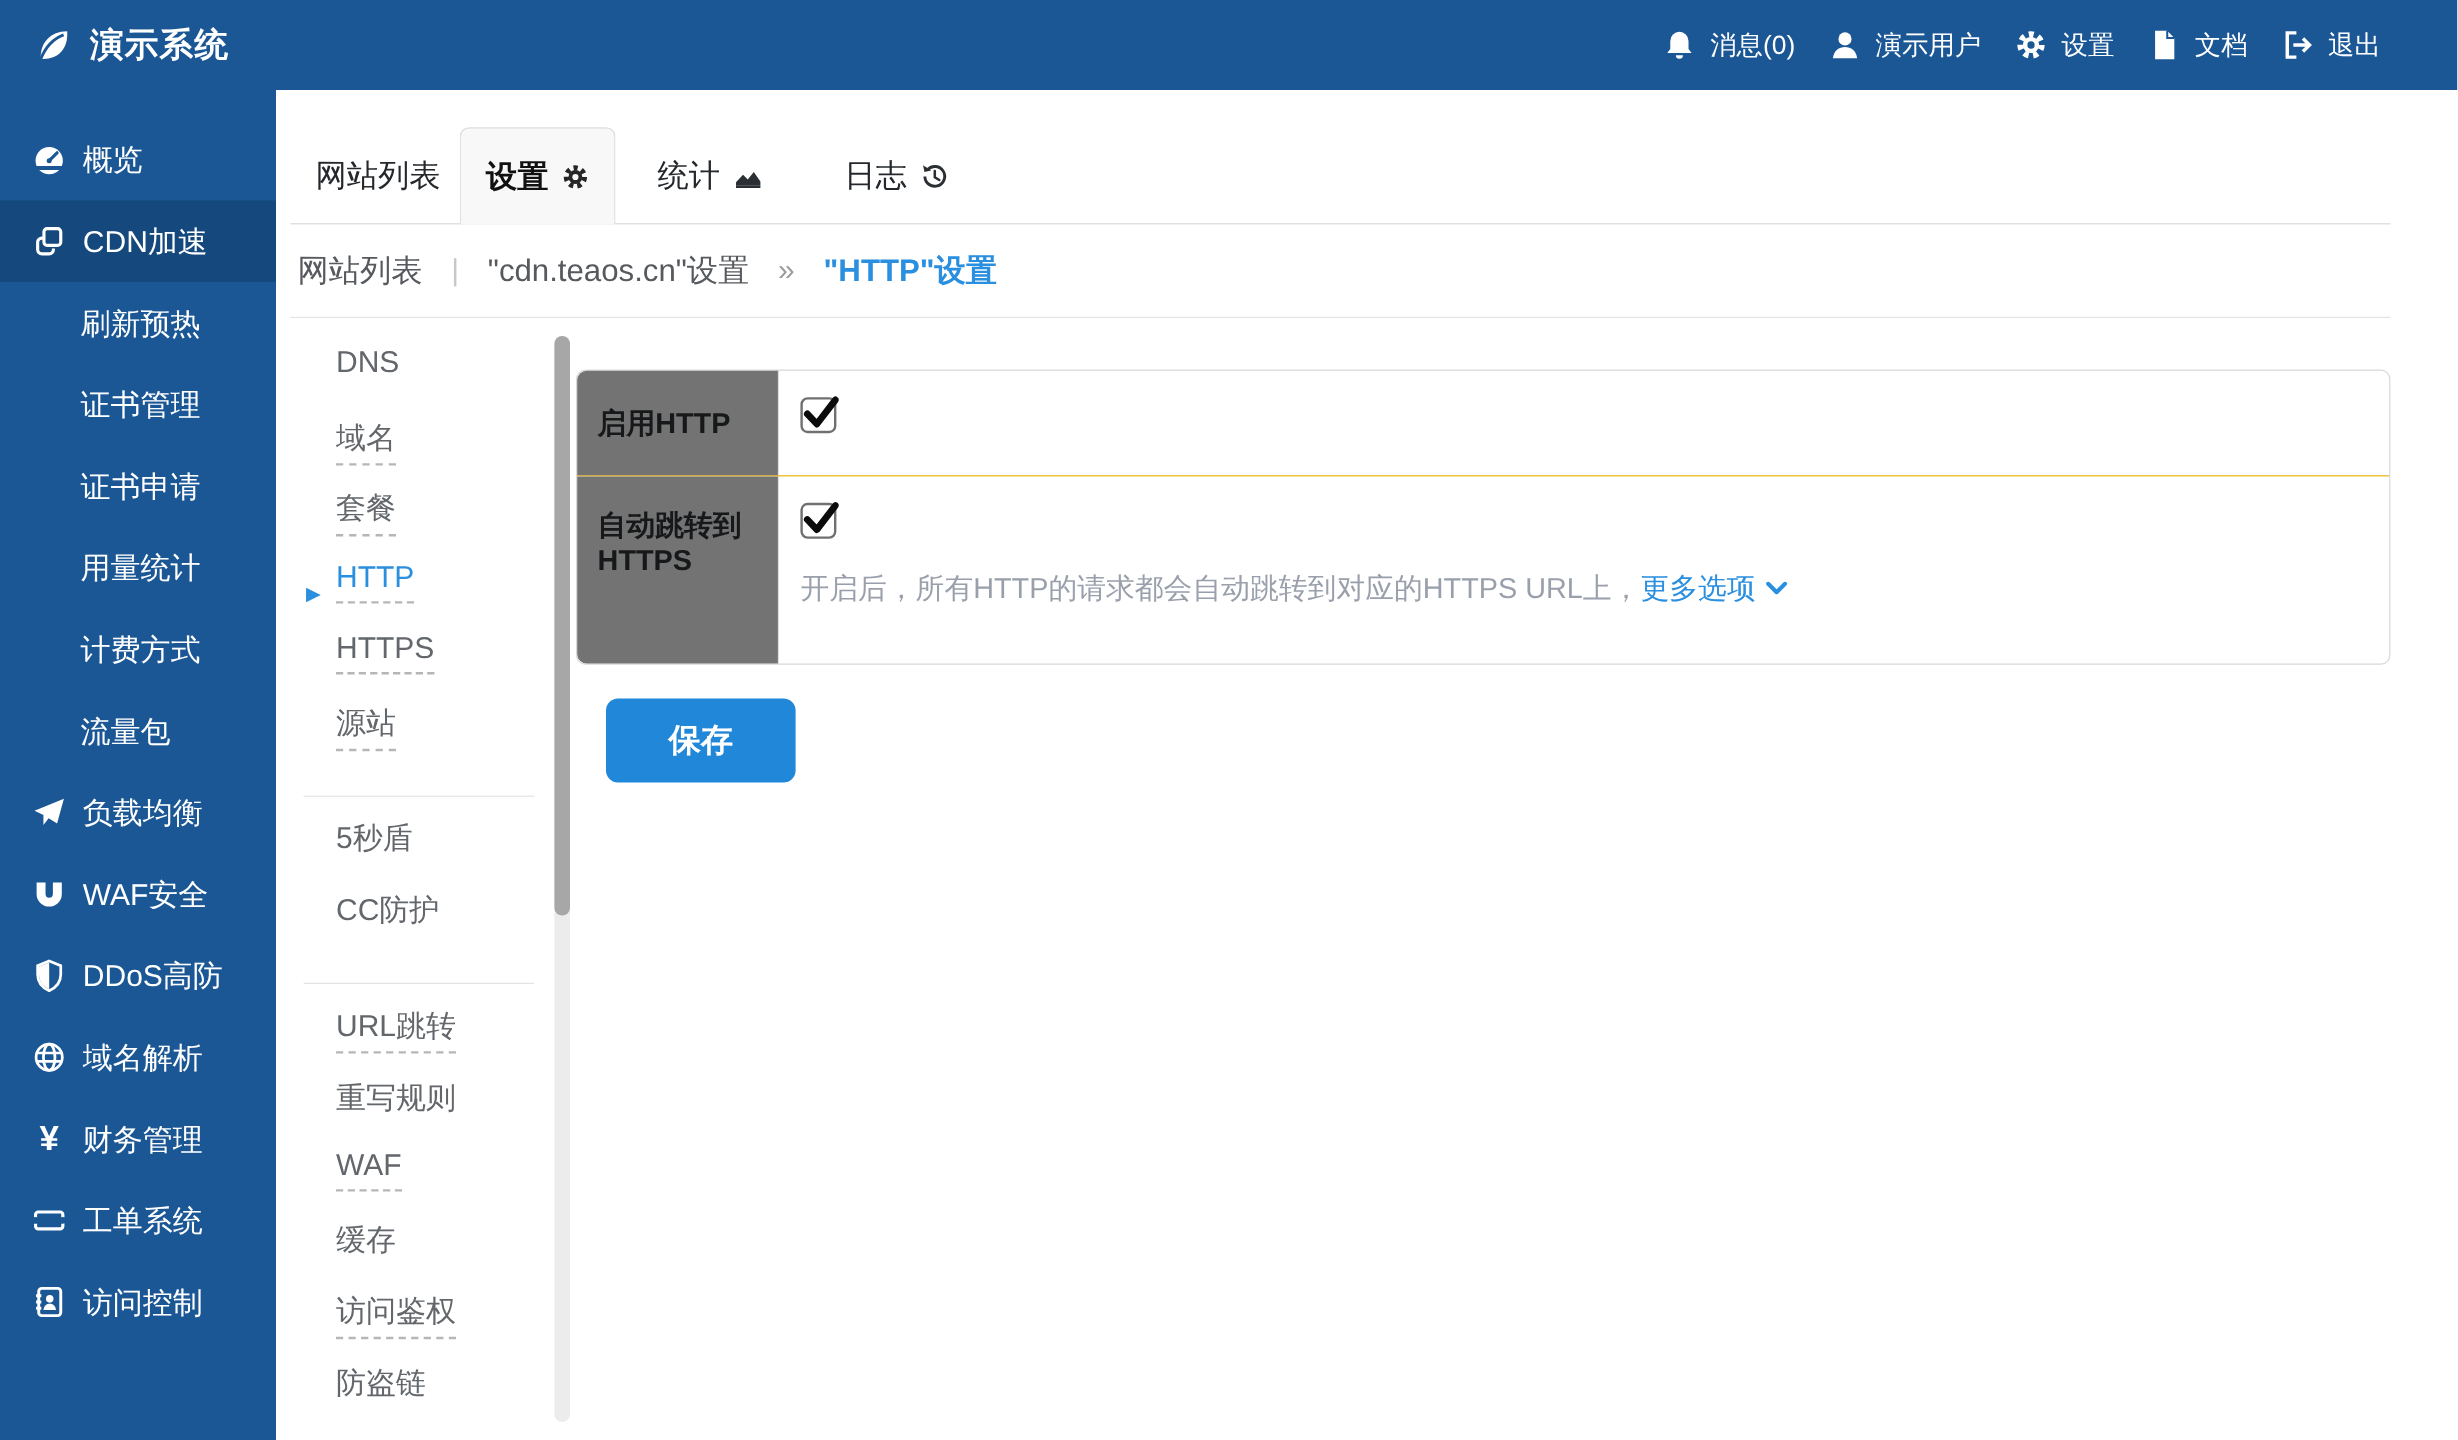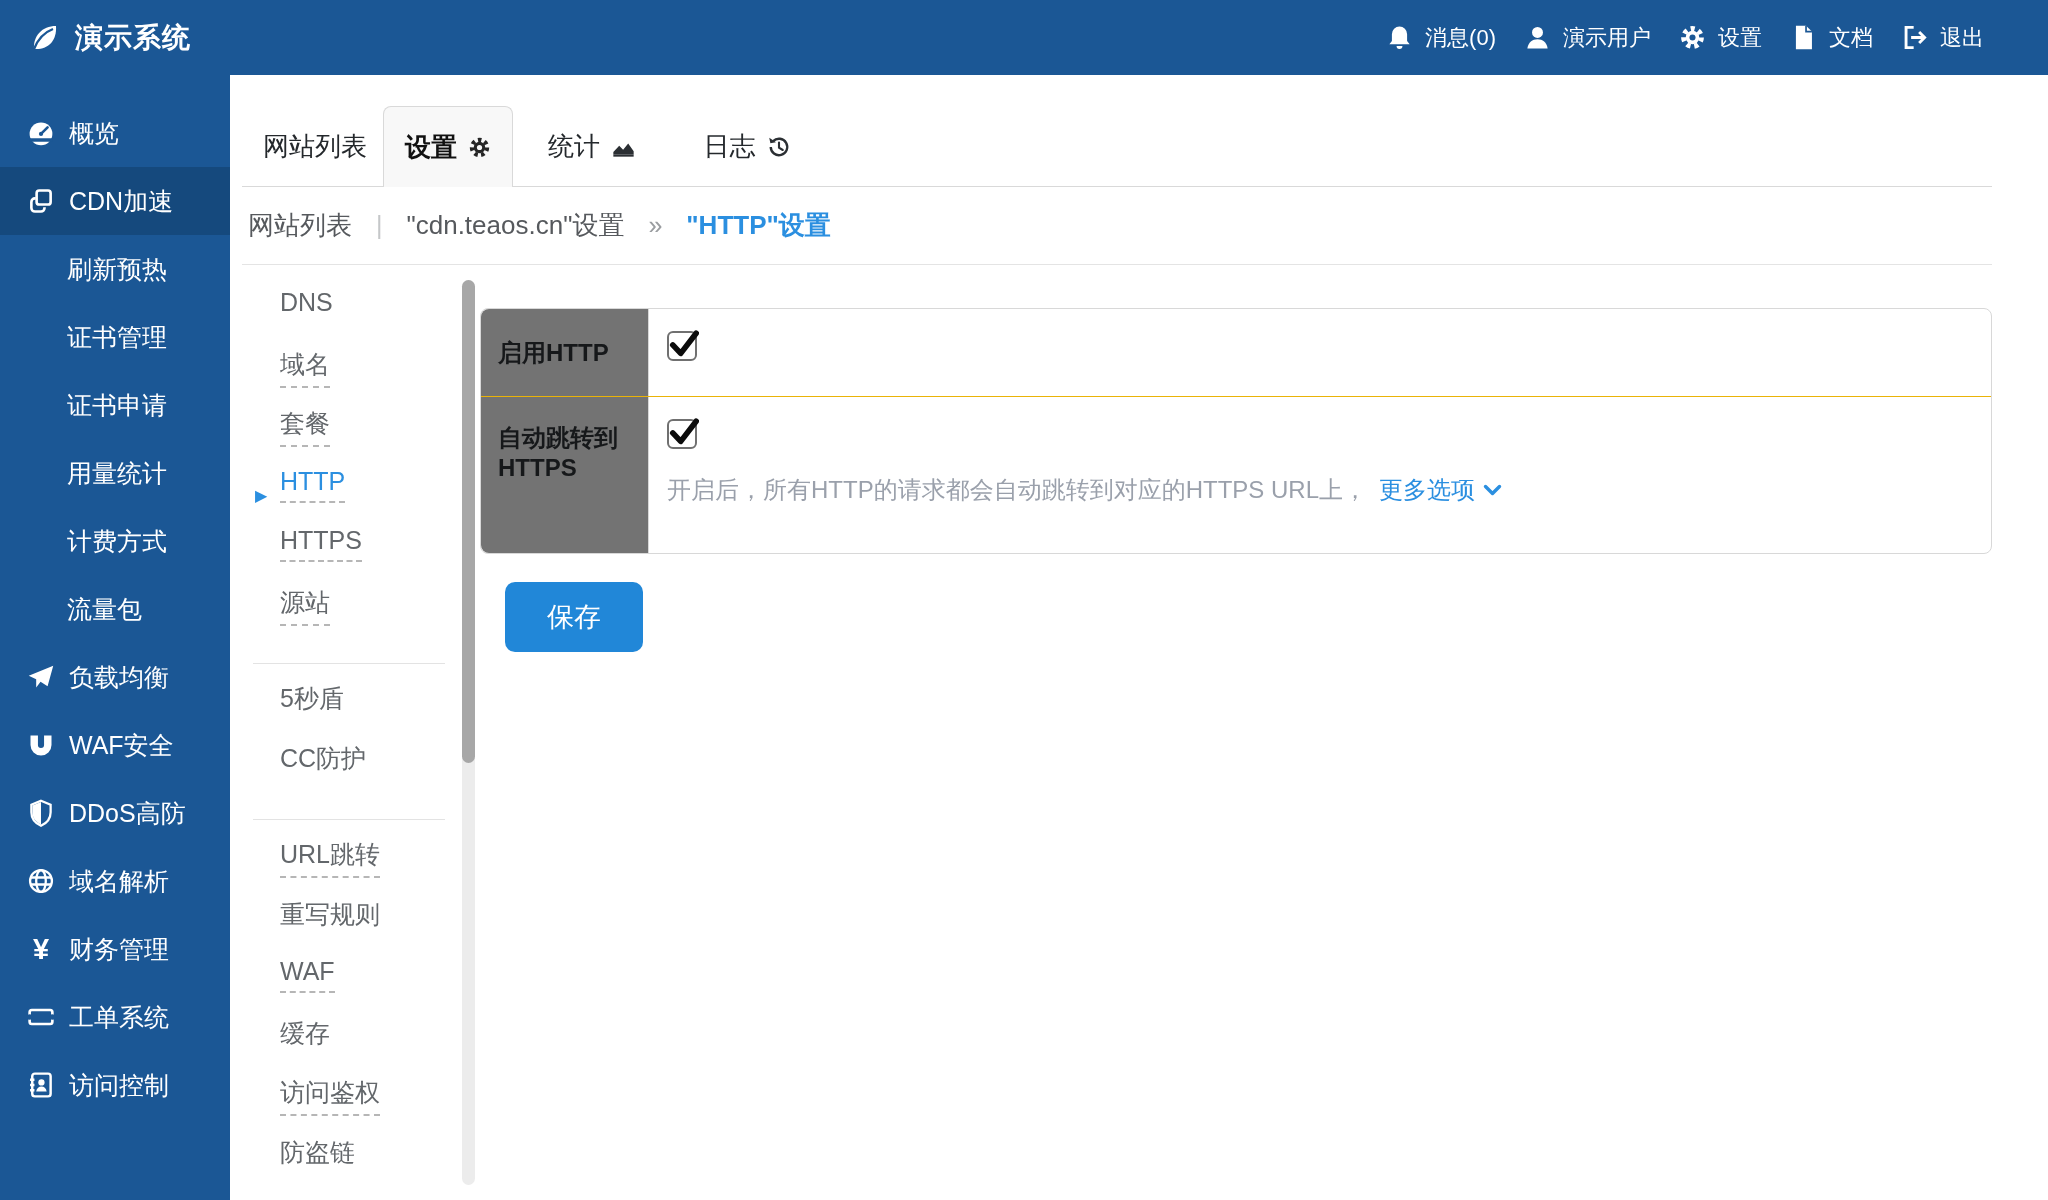--- a/index.html
+++ b/index.html
@@ -68,24 +68,24 @@
   .srow.r2{height:156px;border-top:1px solid #eab308;}
   .scell-label{width:168px;flex:none;background:#737373;border-right:1px solid #d8d8d8;
                font-weight:bold;font-size:24px;color:#16181a;padding-left:17px;box-sizing:border-box;}
   .r1 .scell-label{display:flex;align-items:center;border-top-left-radius:8px;}
   .r2 .scell-label{padding-top:25px;border-bottom-left-radius:8px;}
   .scell-value{flex:1;padding:22px 0 0 18px;}
   .checkbox{width:30px;height:30px;border:2px solid #707070;border-radius:6px;background:#fff;
             position:relative;box-sizing:border-box;cursor:pointer;}
   .checkbox svg{position:absolute;left:0;top:-4px;}
   .desc{margin:25px 0 0;font-size:24px;color:#9aa0ab;display:flex;align-items:center;}
-  .more{color:#2b8fe0;margin-left:12px;font-weight:500;display:inline-flex;align-items:center;gap:8px;}
-
-  .save{position:absolute;left:275px;top:507px;width:138px;height:70px;background:#2187d8;border:none;
-        border-radius:10px;color:#fff;font-size:27px;font-weight:normal;cursor:pointer;
+  .more{color:#2b8fe0;margin-left:0;font-weight:500;display:inline-flex;align-items:center;gap:8px;}
+
+  .save{position:absolute;left:275px;top:507px;width:158px;height:70px;background:#2187d8;border:none;
+        border-radius:10px;color:#fff;font-size:27px;font-weight:bold;cursor:pointer;
         font-family:"Liberation Sans","DejaVu Sans",sans-serif;}
 </style>
 </head>
 <body>
 
 <div class="page">
 
   <header class="topbar">
     <div class="brand">
       <span>

